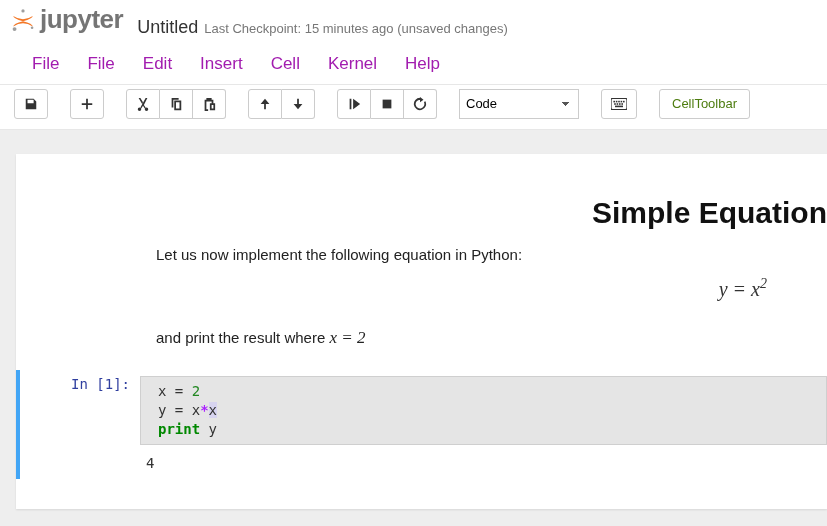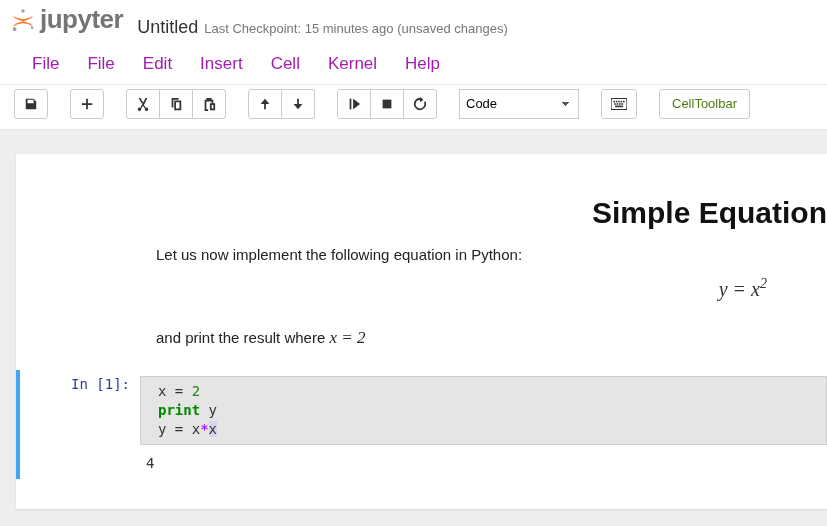--- a/index.html
+++ b/index.html
@@ -172,22 +172,22 @@
       <p>
         <span>and print the result where </span><span class="eq-inline"><span>x</span><span> = </span><span>2</span></span>
       </p>
     </div>
 
     <div class="code-cell">
       <div class="cell">
         <div class="prompt">In [1]:</div>
         <div class="code-area">
           <div class="code-line"><span>x</span><span> = </span><span class="cm-number">2</span></div>
+          <div class="code-line"><span>y</span><span> = </span><span>x</span><span class="cm-op">*</span><span class="cm-cursor-bg">x</span></div>
           <div class="code-line"><span class="cm-kw">print</span><span> y</span></div>
-          <div class="code-line"><span>y</span><span> = </span><span>x</span><span class="cm-op">*</span><span class="cm-cursor-bg">x</span></div>
         </div>
       </div>
       <div class="out-row">
         <div class="prompt"></div>
         <div class="output-area">4</div>
       </div>
     </div>
 
   </div>
 </div>

